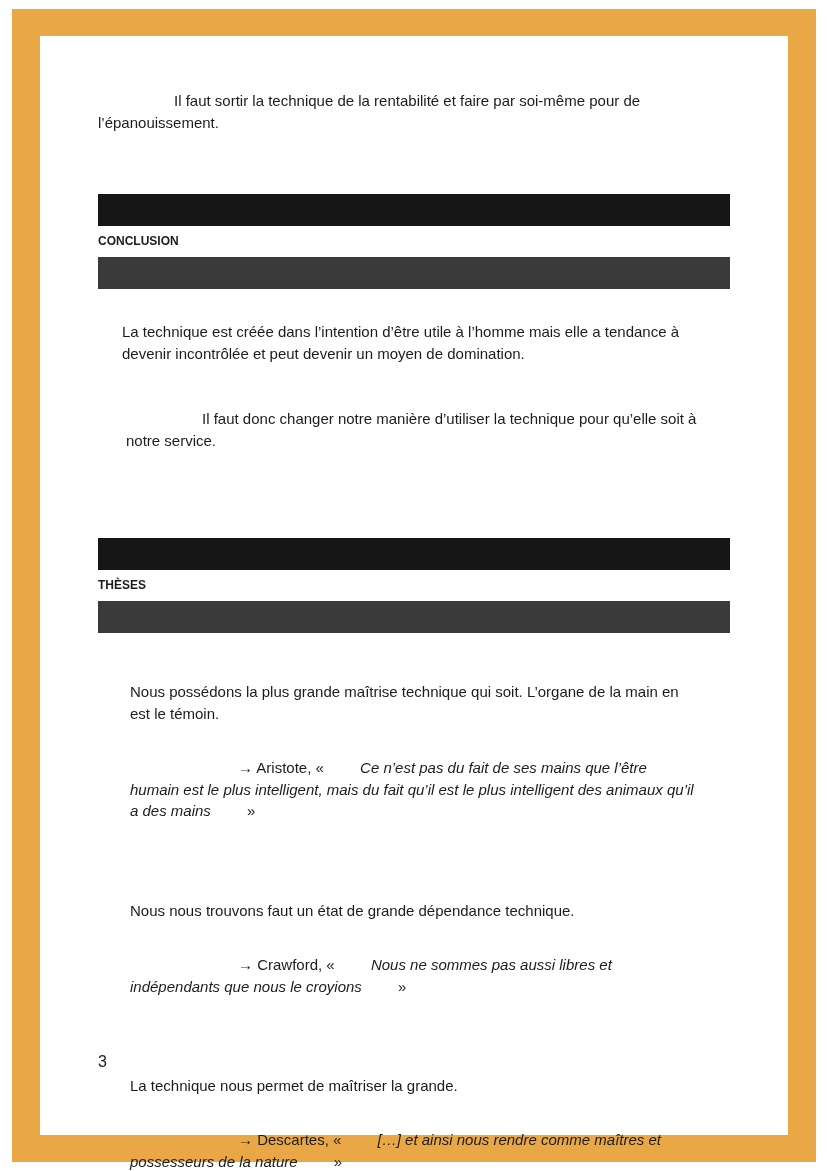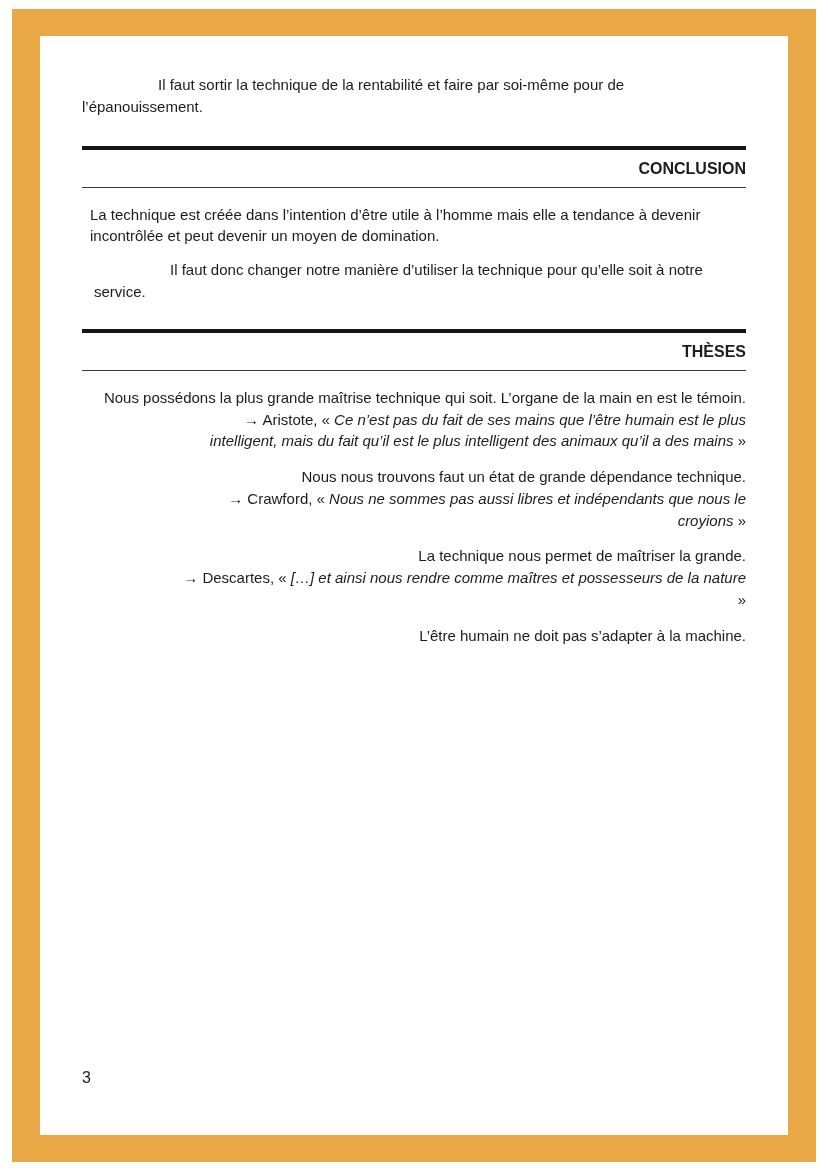--- a/index.html
+++ b/index.html
@@ -1,15 +1,15 @@
 <!DOCTYPE html>
 <html lang="fr"><head>
 <meta charset="utf-8">
 <style>
-  * { box-sizing: border-box; margin: 0; padding: 0; }
+  * { box-sizing: border-box; margin: 0; padding: 16px; }
   html, body {
     width: 828px;
     height: 1171px;
     background: #ffffff;
     font-family: "Liberation Sans", "DejaVu Sans", sans-serif;
     color: #1c1c1c;
   }
   .frame {
     position: absolute;
     left: 12px;
@@ -34,34 +34,34 @@
   p.intro {
     text-indent: 76px;
     margin-bottom: 28px;
   }
   .hr-thick {
     height: 4px;
     background: #161616;
     margin: 0;
   }
   .section-title {
-    text-align: right;
+    text-align: left;
     font-weight: bold;
-    font-size: 16px;
+    font-size: 12px;
     padding: 7px 0 7px 0;
   }
   .hr-thin {
     height: 1px;
     background: #3a3a3a;
     margin-bottom: 16px;
   }
   .section-block { margin-bottom: 26px; }
   p.para { margin: 8px; }
   p.para-indent { text-indent: 76px; margin: 12px; }
-  .thesis { margin-bottom: 14px; text-align: right; }
+  .thesis { margin-bottom: 14px; }
   .thesis .claim { margin: 0; }
   .thesis .quote-line {
     text-indent: 92px;
     margin: 0;
   }
   .quote-italic { font-style: italic; }
   .page-number {
     position: absolute;
     left: 42px;
     bottom: 46px;

